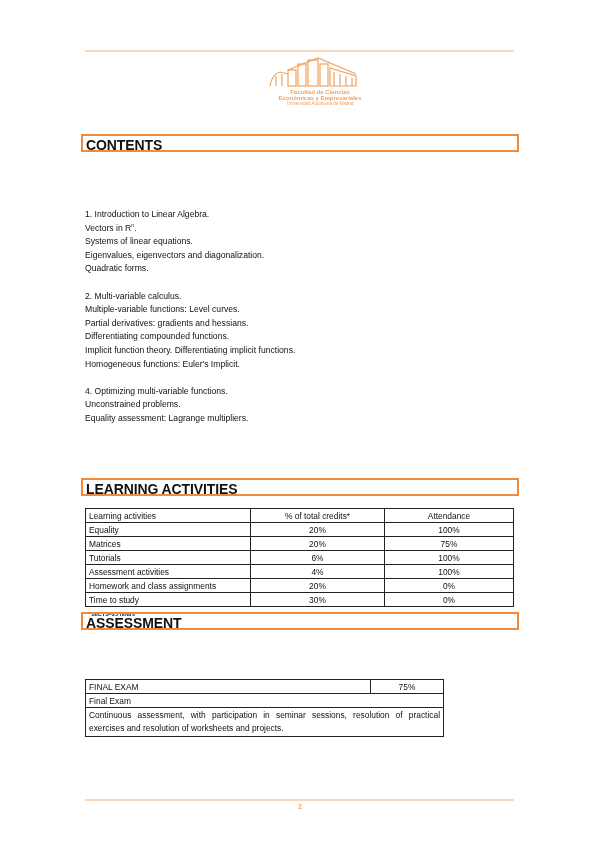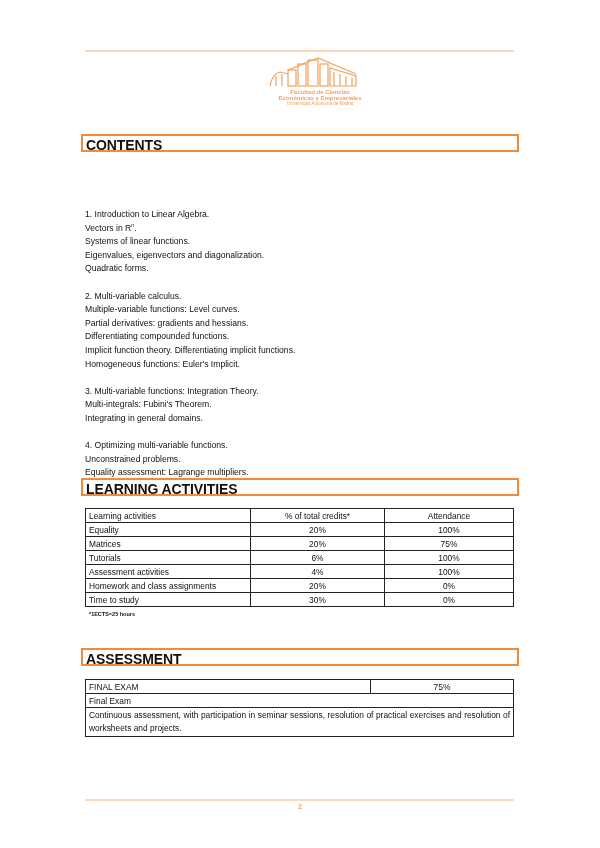--- a/index.html
+++ b/index.html
@@ -10,33 +10,33 @@
   .rule.bottom { top: 799px; }
   .logo { position: absolute; left: 258px; top: 56px; width: 110px; height: 58px; }
   .logo-text { position: absolute; left: 275px; top: 89px; width: 90px; text-align: center;
                color: #f0a260; font-size: 5px; line-height: 6px; }
   .section-head { position: absolute; left: 81px; width: 434px; height: 14px;
                   border: 2px solid #f08a3c; box-sizing: content-box; }
   .section-head span { position: absolute; left: 3px; top: 1px; font-size: 14px; font-weight: bold;
                        letter-spacing: -0.1px; }
   #h-contents { top: 134px; }
   #h-learning { top: 478px; }
-  #h-assessment { top: 648px; }
+  #h-assessment { top: 612px; }
   .contents { position: absolute; left: 85px; top: 180px; font-size: 8.6px; line-height: 13.6px; margin-top: 28px; }
   .contents .group { margin-bottom: 13.6px; }
   .contents .line { white-space: nowrap; }
   sup { font-size: 5px; vertical-align: 4px; line-height: 0; }
   table { position: absolute; border-collapse: collapse; font-size: 8.4px; }
   td { border: 1px solid #222; padding: 0 3px; height: 13px; line-height: 12px; white-space: nowrap; }
   td.c { text-align: center; }
   #learning-table { left: 85px; top: 508px; width: 429px; }
   #learning-table td:nth-child(1) { width: 158px; }
   #learning-table td:nth-child(2) { width: 127px; }
   .footnote { position: absolute; left: 89px; top: 611px; font-size: 5.5px; font-weight: bold; }
-  #assessment-table { left: 85px; top: 679px; width: 429px; }
+  #assessment-table { left: 85px; top: 679px; width: 359px; }
   #assessment-table td.left { width: 278px; }
   #assessment-table td.desc { white-space: normal; text-align: justify; line-height: 13px; padding: 1px 3px; }
   .page-num { position: absolute; left: 0; width: 600px; top: 803px; text-align: center;
               color: #f0a260; font-size: 7px; font-weight: bold; }
 </style>
 </head>
 <body>
 
 <div class="rule top"></div>
 
@@ -60,36 +60,31 @@
 </div>
 
 <div class="section-head" id="h-contents">
   <span>CONTENTS</span>
 </div>
 
 <div class="contents">
   <div class="group">
     <div class="line">1. Introduction to Linear Algebra.</div>
     <div class="line"><span>Vectors in R</span><sup>n</sup><span>.</span></div>
-    <div class="line">Systems of linear functions.</div>
+    <div class="line">Systems of linear equations.</div>
     <div class="line">Eigenvalues, eigenvectors and diagonalization.</div>
     <div class="line">Quadratic forms.</div>
   </div>
   <div class="group">
     <div class="line">2. Multi-variable calculus.</div>
     <div class="line">Multiple-variable functions: Level curves.</div>
     <div class="line">Partial derivatives: gradients and hessians.</div>
     <div class="line">Differentiating compounded functions.</div>
     <div class="line">Implicit function theory. Differentiating implicit functions.</div>
     <div class="line">Homogeneous functions: Euler's Implicit.</div>
-  </div>
-  <div class="group">
-    <div class="line">3. Multi-variable functions: Integration Theory.</div>
-    <div class="line">Multi-integrals: Fubini's Theorem.</div>
-    <div class="line">Integrating in general domains.</div>
   </div>
   <div class="group">
     <div class="line">4. Optimizing multi-variable functions.</div>
     <div class="line">Unconstrained problems.</div>
     <div class="line">Equality assessment: Lagrange multipliers.</div>
   </div>
 </div>
 
 <div class="section-head" id="h-learning">
   <span>LEARNING ACTIVITIES</span>

